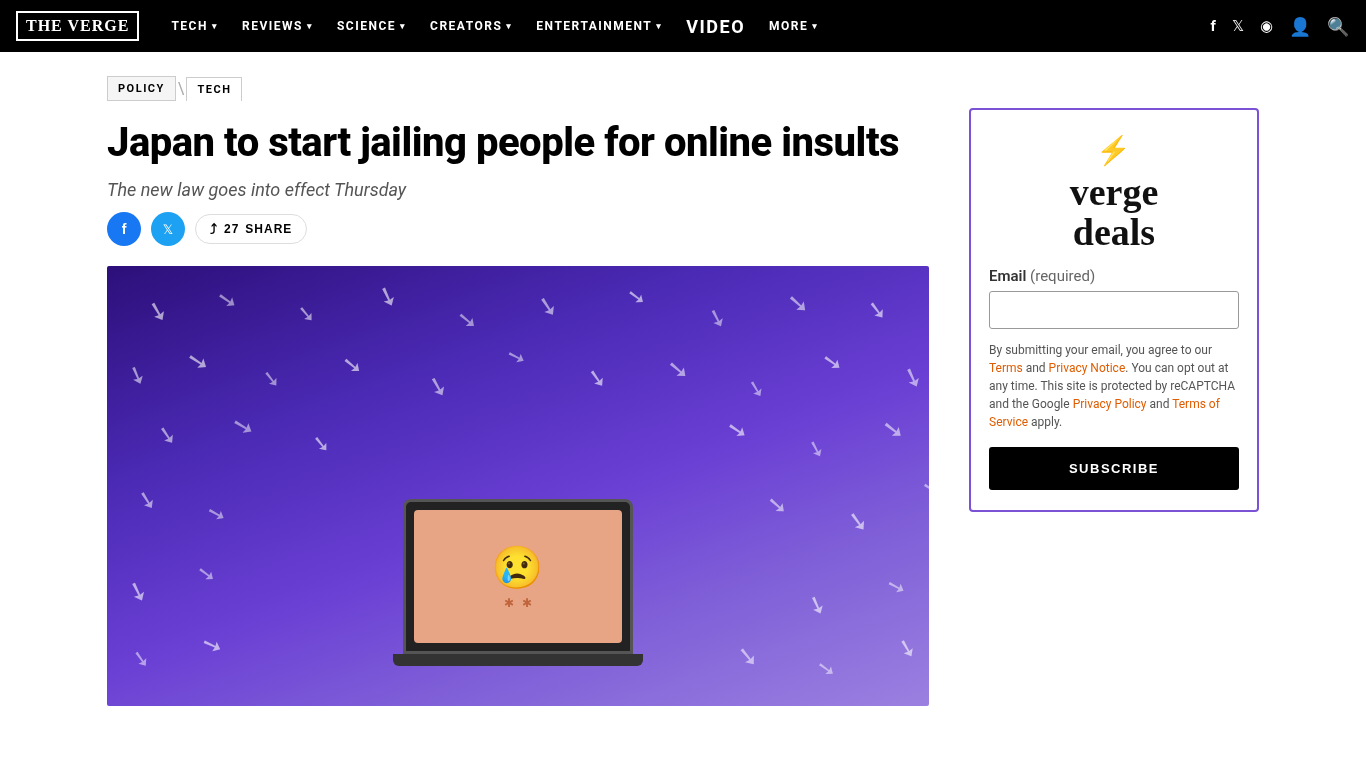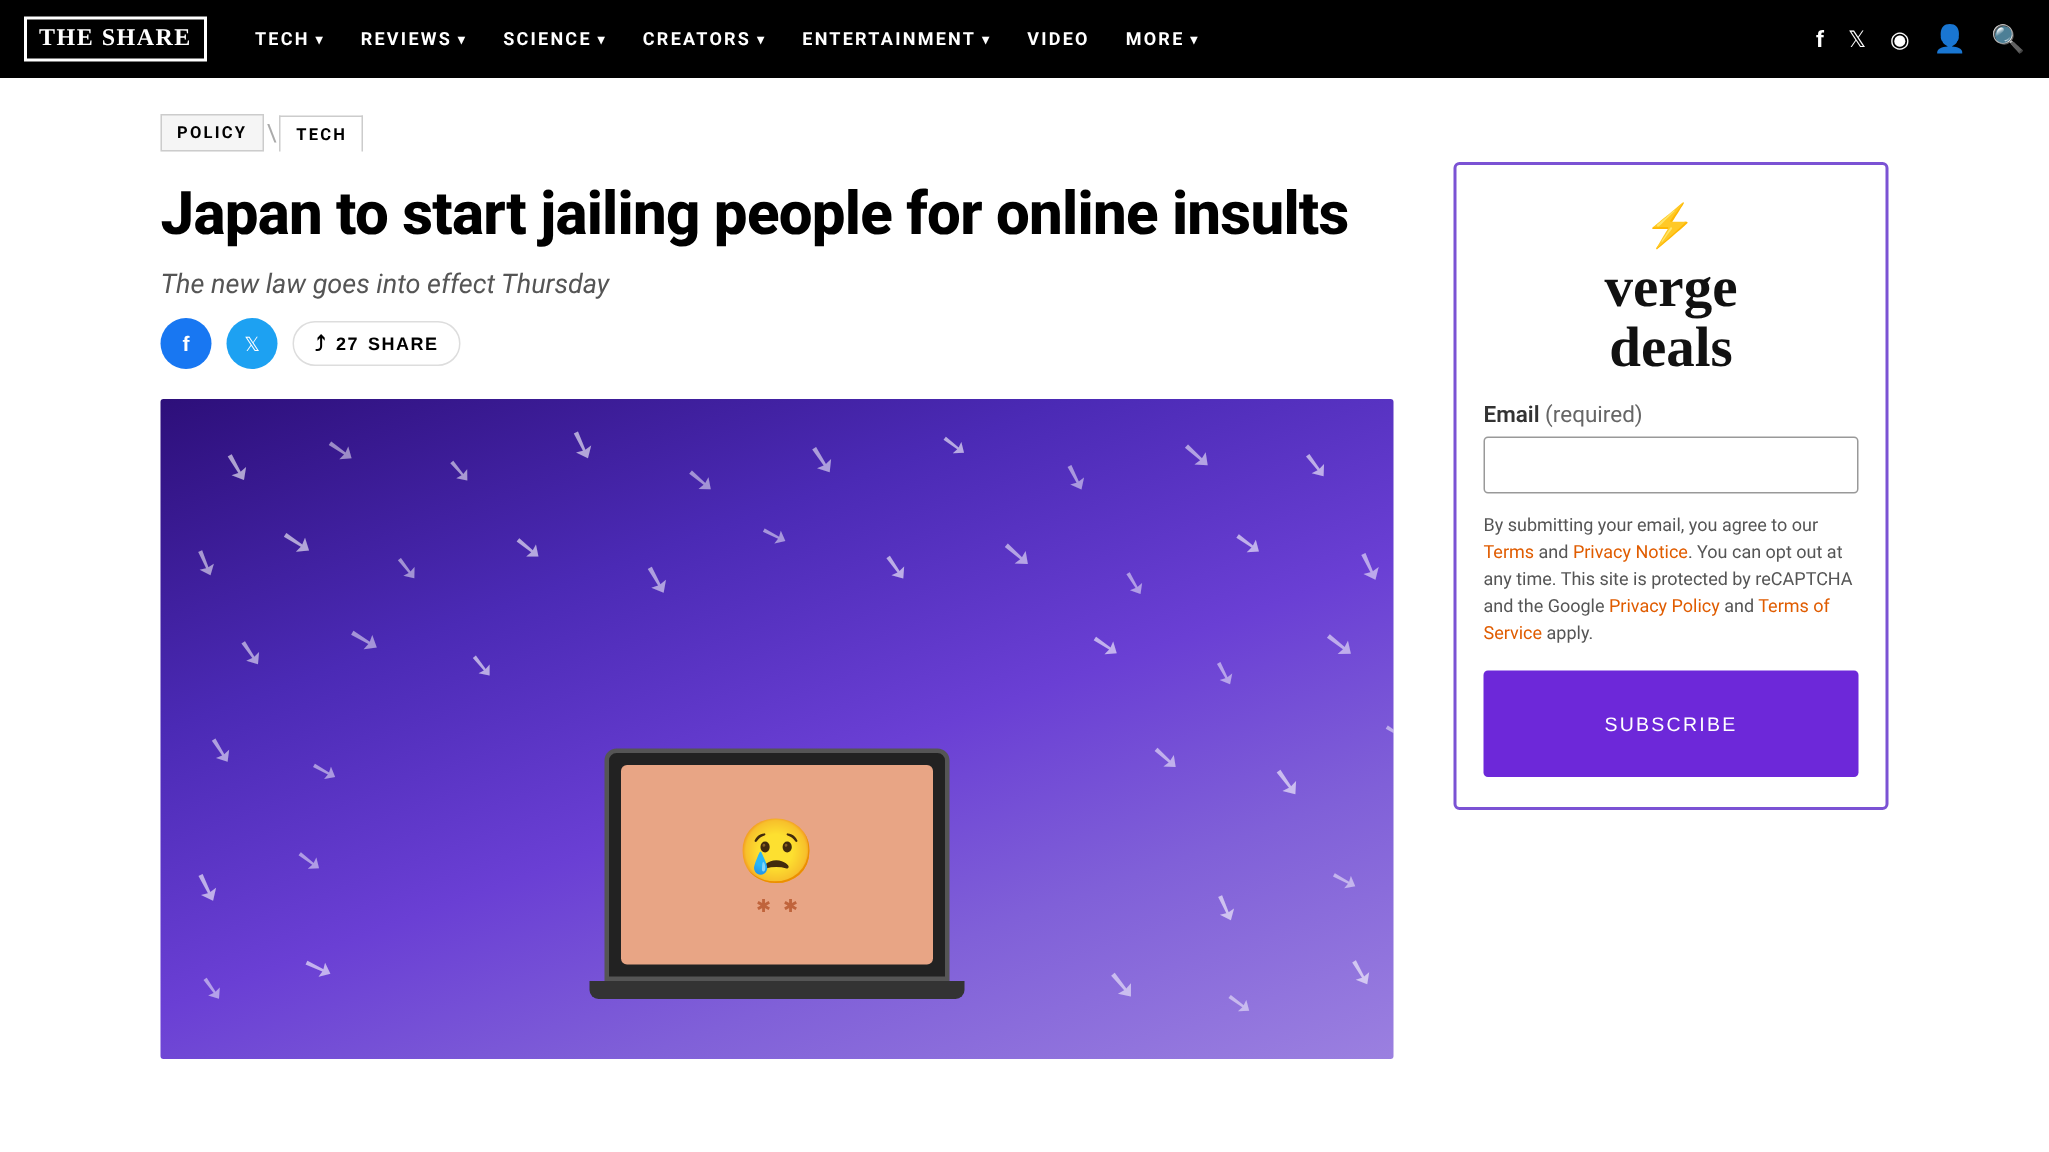--- a/index.html
+++ b/index.html
@@ -21,21 +21,21 @@
     .sidebar {
       width: 290px;
       flex-shrink: 0;
       padding-top: 24px;
     }
   </style>
 </head>
 <body>
 
 <nav style="background:#000;display:flex;align-items:center;padding:0 16px;height:52px;gap:0;">
-  <div style="font-family:Georgia,serif;font-weight:900;font-size:16px;color:#fff;border:2px solid #fff;padding:4px 8px;letter-spacing:1px;margin-right:20px;white-space:nowrap;">THE SHARE</div>
+  <div style="font-family:Georgia,serif;font-weight:900;font-size:16px;color:#fff;border:2px solid #fff;padding:4px 8px;letter-spacing:1px;margin-right:20px;white-space:nowrap;">THE VERGE</div>
   <div style="display:flex;align-items:center;flex:1;">
     <div style="color:#fff;font-size:12px;font-weight:700;letter-spacing:1.5px;text-transform:uppercase;padding:0 12px;height:52px;display:flex;align-items:center;cursor:pointer;gap:4px;">
       <span>Tech</span>
       <span style="font-size:9px;">▾</span>
     </div>
     <div style="color:#fff;font-size:12px;font-weight:700;letter-spacing:1.5px;text-transform:uppercase;padding:0 12px;height:52px;display:flex;align-items:center;cursor:pointer;gap:4px;">
       <span>Reviews</span>
       <span style="font-size:9px;">▾</span>
     </div>
     <div style="color:#fff;font-size:12px;font-weight:700;letter-spacing:1.5px;text-transform:uppercase;padding:0 12px;height:52px;display:flex;align-items:center;cursor:pointer;gap:4px;">
@@ -43,21 +43,21 @@
       <span style="font-size:9px;">▾</span>
     </div>
     <div style="color:#fff;font-size:12px;font-weight:700;letter-spacing:1.5px;text-transform:uppercase;padding:0 12px;height:52px;display:flex;align-items:center;cursor:pointer;gap:4px;">
       <span>Creators</span>
       <span style="font-size:9px;">▾</span>
     </div>
     <div style="color:#fff;font-size:12px;font-weight:700;letter-spacing:1.5px;text-transform:uppercase;padding:0 12px;height:40px;display:flex;align-items:center;cursor:pointer;gap:4px;">
       <span>Entertainment</span>
       <span style="font-size:9px;">▾</span>
     </div>
-    <div style="color:#fff;font-size:12px;font-weight:700;letter-spacing:1.5px;text-transform:uppercase;padding:0 12px;height:52px;display:flex;align-items:center;cursor:pointer;">
+    <div style="color:#fff;font-size:18px;font-weight:700;letter-spacing:1.5px;text-transform:uppercase;padding:0 12px;height:52px;display:flex;align-items:center;cursor:pointer;">
       <span>Video</span>
     </div>
     <div style="color:#fff;font-size:12px;font-weight:700;letter-spacing:1.5px;text-transform:uppercase;padding:0 12px;height:52px;display:flex;align-items:center;cursor:pointer;gap:4px;">
       <span>More</span>
       <span style="font-size:9px;">▾</span>
     </div>
   </div>
   <div style="display:flex;align-items:center;gap:16px;">
     <span style="color:#fff;font-size:15px;cursor:pointer;font-weight:700;">f</span>
     <span style="color:#fff;font-size:15px;cursor:pointer;">𝕏</span>
@@ -178,16 +178,16 @@
         <span style="font-weight:400;color:#666;">(required)</span>
       </div>
       <input type="email" style="width: 100%; border: 1.5px solid rgb(153, 153, 153); border-radius: 3px; padding: 10px 12px; font-size: 14px; outline: none; margin-bottom: 12px;" placeholder="">
 
       
       <p style="font-size:12px;color:#555;line-height:1.5;margin-bottom:16px;">
         <span>By submitting your email, you agree to our </span><a href="#" style="color:#e05c00;text-decoration:none;">Terms</a><span> and </span><a href="#" style="color:#e05c00;text-decoration:none;">Privacy Notice</a><span>. You can opt out at any time. This site is protected by reCAPTCHA and the Google </span><a href="#" style="color:#e05c00;text-decoration:none;">Privacy Policy</a><span> and </span><a href="#" style="color:#e05c00;text-decoration:none;">Terms of Service</a><span> apply.</span>
       </p>
 
       
-      <button style="width:100%;background:#6d28d9;color:#fff;border:none;padding:28px;font-size:13px;font-weight:400;letter-spacing:1.5px;text-transform:uppercase;cursor:pointer;border-radius:3px;">SUBSCRIBE</button>
+      <button style="width:100%;background:#000000;color:#fff;border:none;padding:14px;font-size:13px;font-weight:700;letter-spacing:1.5px;text-transform:uppercase;cursor:pointer;border-radius:3px;">SUBSCRIBE</button>
     </div>
   </aside>
 </div>
 
 </body></html>

